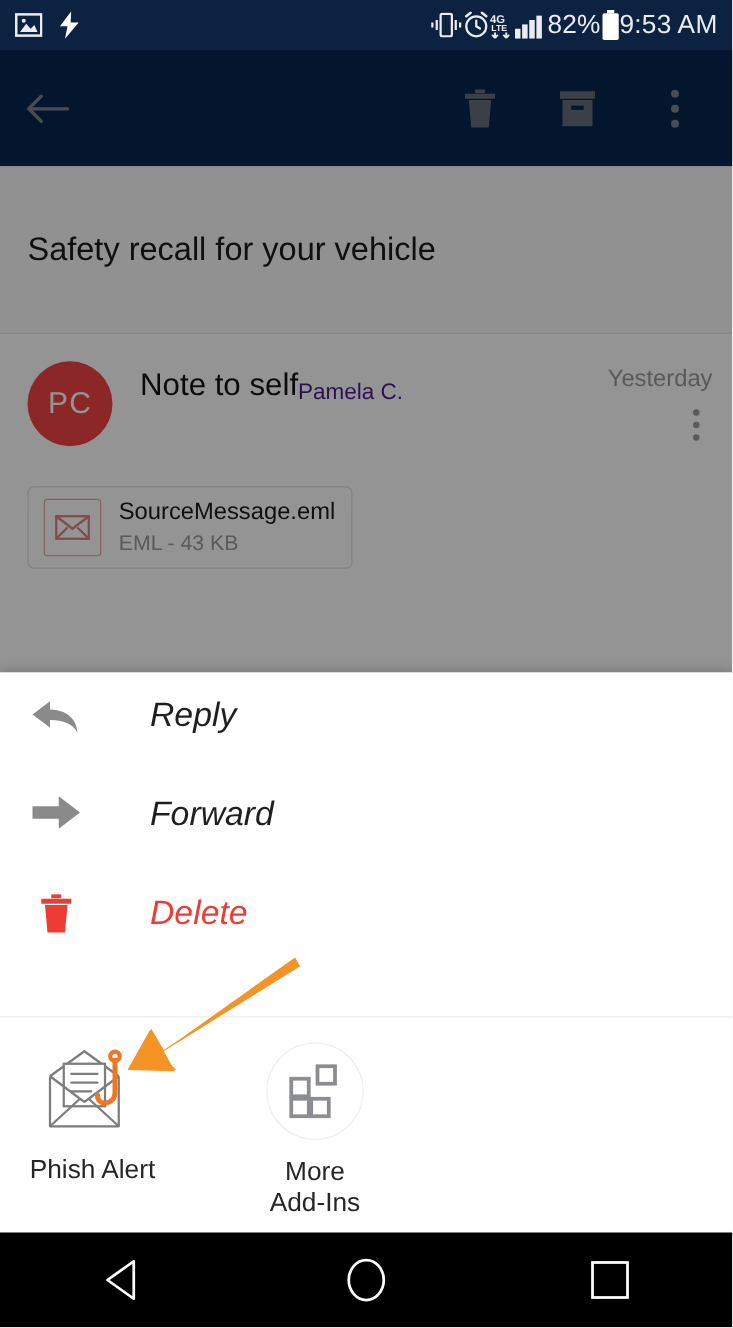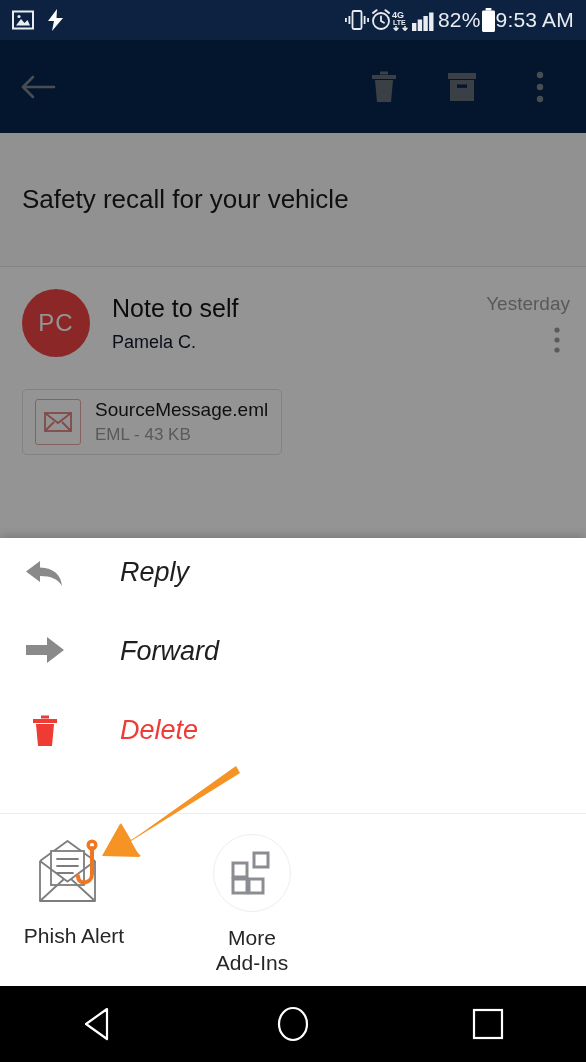--- a/index.html
+++ b/index.html
@@ -110,31 +110,31 @@
     display: flex;
     align-items: center;
     justify-content: center;
     font-size: 24px;
     letter-spacing: 1px;
     flex: 0 0 auto;
   }
   .sender-meta {
     margin-left: 22px;
     display: flex;
-    flex-direction: column;
+    flex-direction: row;
     padding-top: 5px;
   }
   .sender-title {
     font-size: 25px;
     color: #141414;
     line-height: 1.15;
   }
   .sender-sub {
     font-size: 18px;
-    color: #0f172a;
+    color: #4c1d95;
     margin-top: 9px;
   }
   .sender-right {
     position: absolute;
     right: 16px;
     top: 26px;
     display: flex;
     flex-direction: column;
     align-items: flex-end;
   }

